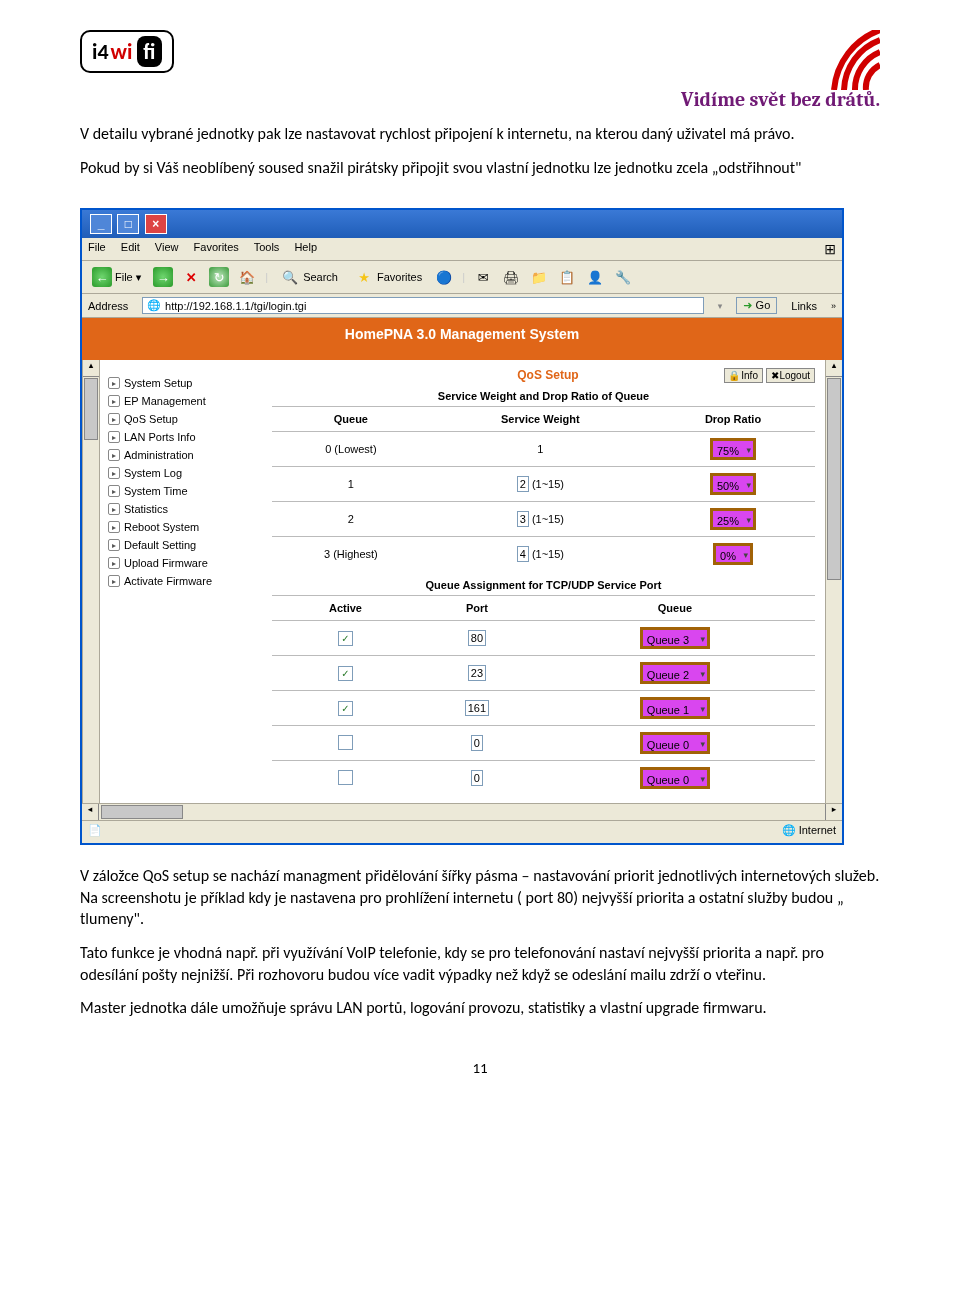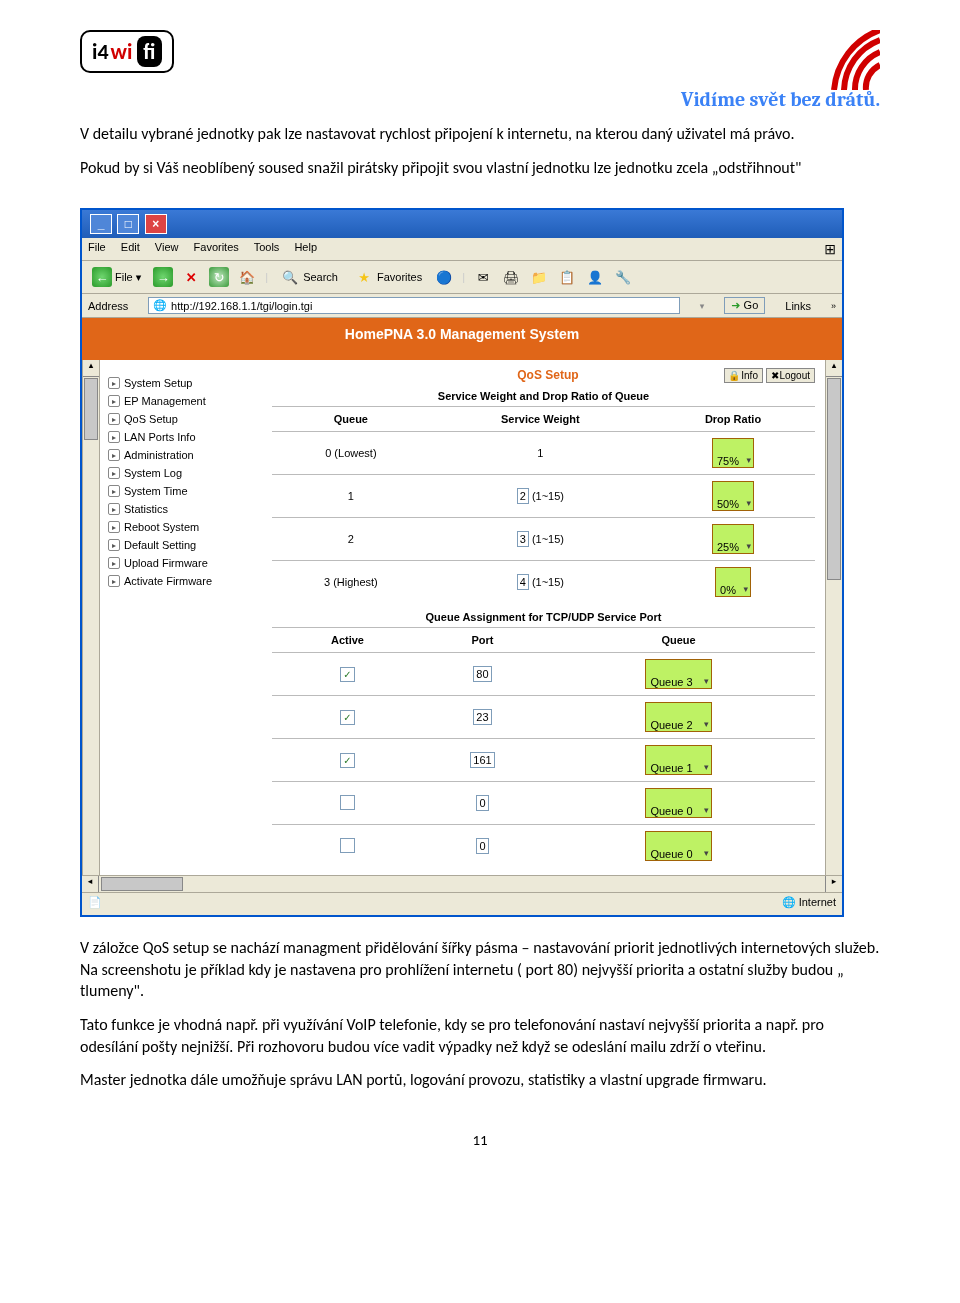--- a/index.html
+++ b/index.html
@@ -33,21 +33,21 @@
   .logo .wi { color: #d00000; margin: 0 2px; }
   .logo .fi-box {
     background: #000;
     color: #fff;
     border-radius: 8px;
     padding: 2px 6px;
     margin-left: 3px;
   }
   .slogan {
     font-family: Cambria, serif;
-    color: #3b82f6;
+    color: #701a75;
     font-weight: bold;
     font-size: 20px;
     text-align: right;
     margin-top: 58px;
   }
   .arc-icon {
     position: absolute;
     right: 0;
     top: 0;
     width: 70px;
@@ -119,21 +119,21 @@
     font-size: 13px;
   }
   .tb-green { background: radial-gradient(#6fd66f,#2a9a2a); color:#fff; }
   .tb-red { color: #d00; font-weight:bold; }
   .tb-blue { color: #06c; }
   .addrbar {
     background: #ece9d8;
     padding: 3px 6px;
     display: flex;
     align-items: center;
-    gap: 20px;
+    gap: 14px;
     border-bottom: 1px solid #aca899;
     justify-content: space-between;
   }
   .addr-input {
     flex: 1;
     background: #fff;
     border: 1px solid #7f9db9;
     padding: 1px 4px;
     display: flex;
     align-items: center;
@@ -231,24 +231,24 @@
   }
   .qos-table th { font-weight: bold; }
   .mini-input {
     width: 28px;
     border: 1px solid #7f9db9;
     padding: 1px 2px;
     text-align: left;
     font-size: 11px;
   }
   .mini-select {
-    border: 1px solid #a16207;
-    padding: 16px 14px 0 4px;
-    font-size: 11px;
-    background: #bef264;
+    border: 3px solid #a16207;
+    padding: 4px 14px 0 4px;
+    font-size: 11px;
+    background: #d946ef;
     position: relative;
     display: inline-block;
   }
   .mini-select::after {
     content: "▾";
     position: absolute;
     right: 2px;
     font-size: 9px;
     color: #444;
   }

